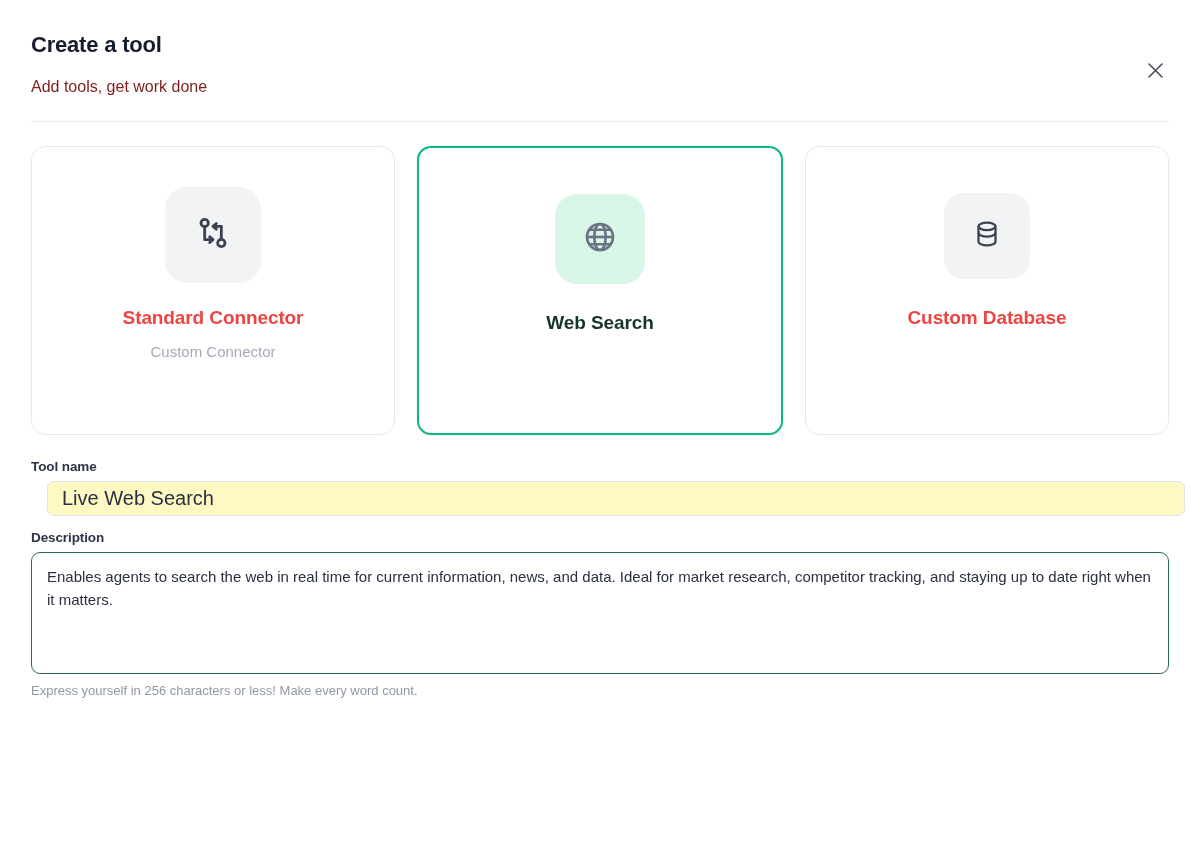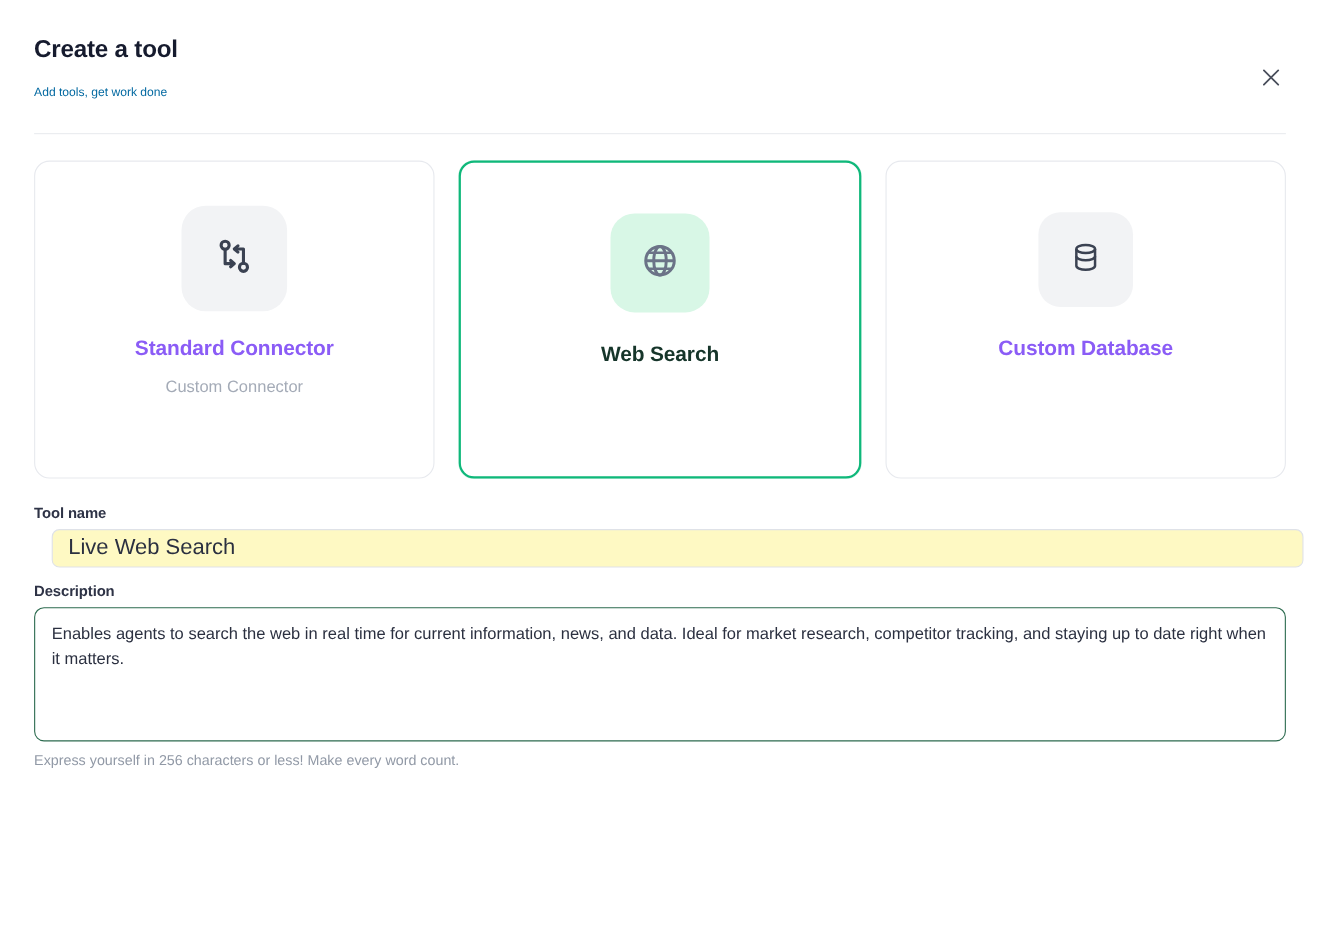--- a/index.html
+++ b/index.html
@@ -13,21 +13,21 @@
   .page { position: relative; width: 1200px; height: 733px; overflow: hidden; }
 
   
   .header { position: absolute; left: 0; top: 0; width: 1200px; height: 122px; }
   .header-title {
     position: absolute; left: 31px; top: 32px;
     font-size: 22px; font-weight: bold; color: #161b2e; letter-spacing: -0.2px;
   }
   .header-subtitle {
     position: absolute; left: 31px; top: 78px;
-    font-size: 11px; color: #0369a1; font-weight: normal;
+    font-size: 16px; color: #7f1d1d; font-weight: normal;
   }
   .close-btn {
     position: absolute; left: 1140px; top: 57px;
     width: 30px; height: 30px; display: flex; align-items: center; justify-content: center;
     cursor: pointer; background: transparent; border: none; padding: 0;
   }
   .divider {
     position: absolute; left: 31px; top: 121px; width: 1138px; height: 1px; background: #e9ebef;
   }
 
@@ -52,21 +52,21 @@
   }
   .icon-box {
     background: #f2f3f5;
     border-radius: 22px;
     display: flex; align-items: center; justify-content: center;
   }
   .card .icon-box { width: 96px; height: 96px; margin-top: 40px; }
   .card.size-sm .icon-box { width: 86px; height: 86px; margin-top: 46px; border-radius: 20px; }
   .card.selected .icon-box { background: #d8f7e6; width: 90px; height: 90px; margin-top: 46px; }
   .card-title {
-    font-size: 19px; font-weight: bold; color: #8b5cf6; letter-spacing: -0.1px;
+    font-size: 19px; font-weight: bold; color: #ef4444; letter-spacing: -0.1px;
     margin-top: 24px; text-align: center;
   }
   .card.size-sm .card-title { margin-top: 28px; }
   .card.selected .card-title { color: #16352a; margin-top: 28px; }
   .card-subtitle {
     font-size: 15px; color: #a4abb7; margin-top: 14px; text-align: center;
   }
 
   
   .form { position: absolute; left: 31px; top: 459px; width: 1138px; }

